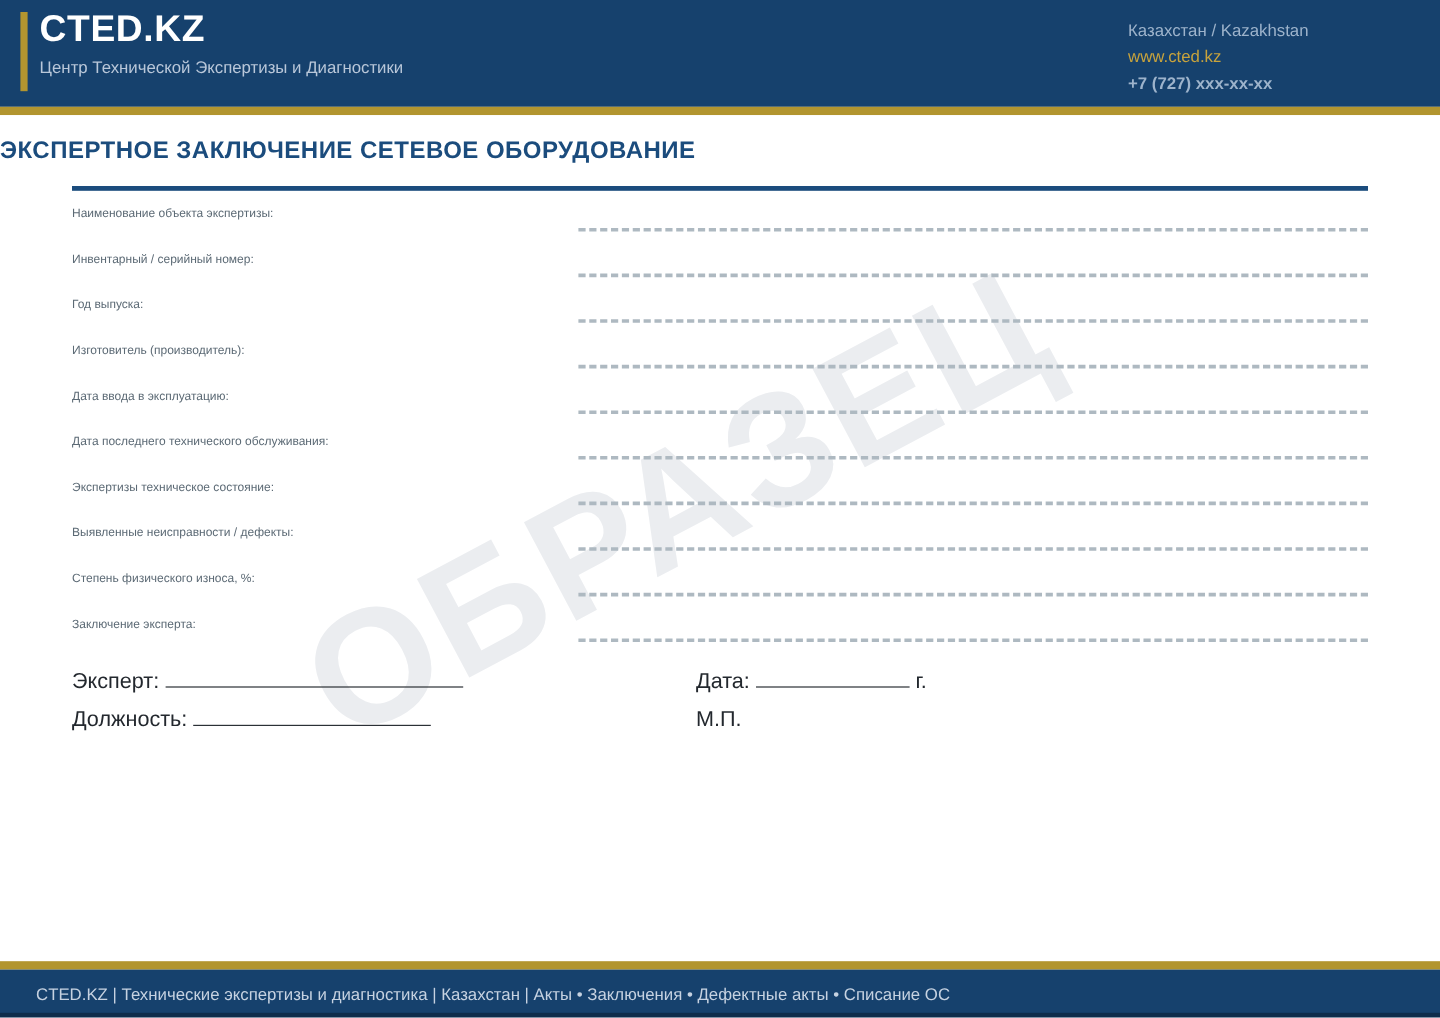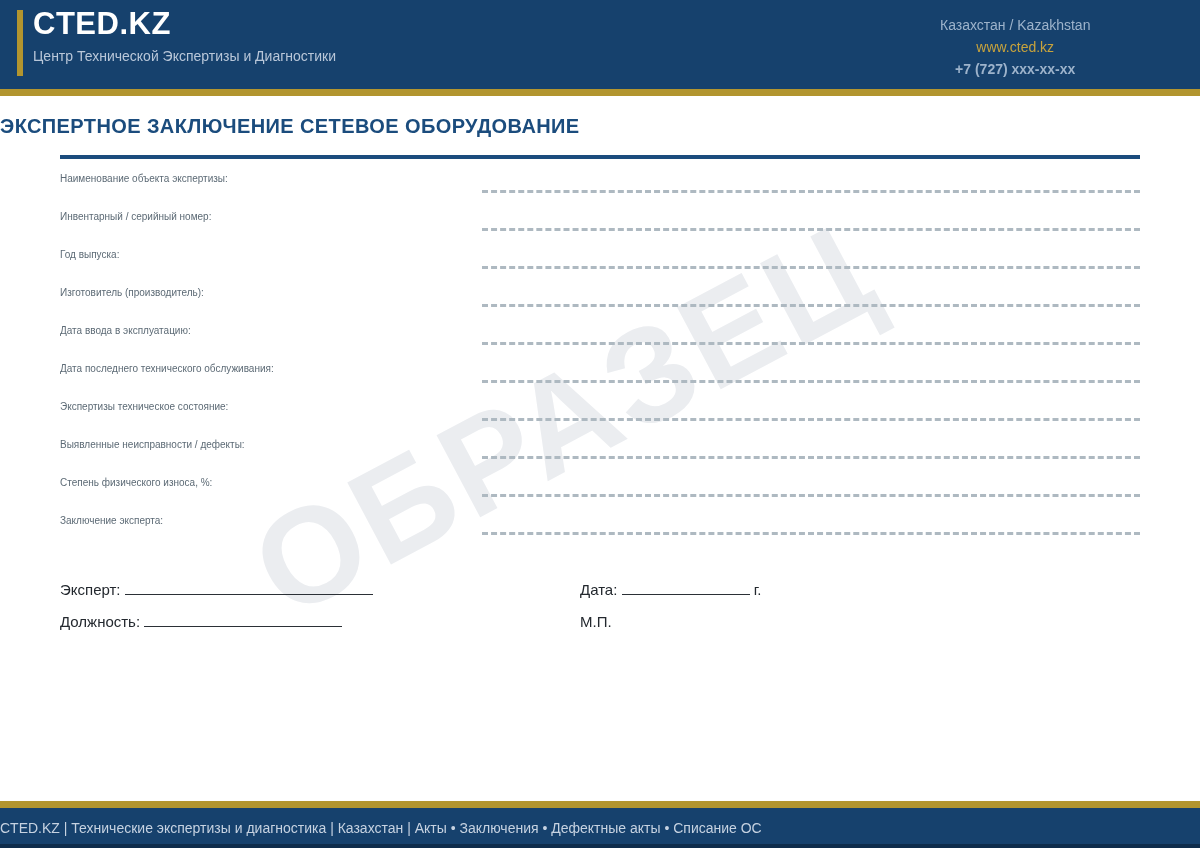--- a/index.html
+++ b/index.html
@@ -43,21 +43,20 @@
     left: 33px; top: 48px;
     font-size: 14px;
     color: #b9c7d9;
   }
   .contact {
     position: absolute;
     left: 940px; top: 14px;
     font-size: 14px;
     line-height: 22px;
     color: #9db3cb;
-    text-align: center;
   }
   .contact .site {
     color: #c8a33c;
     text-decoration: none;
     display: block;
   }
   .gold-line-top {
     position: absolute;
     top: 89px; left: 0;
     width: 1200px; height: 7px;
@@ -122,25 +121,24 @@
   }
   .field-line {
     position: absolute;
     left: 422px; right: 0;
     top: 22px;
     border-top: 3px dashed #aeb9c1;
   }
   
   .sig {
     position: absolute;
-    font-size: 15px;
+    font-size: 18px;
     color: #23282e;
     z-index: 1;
     white-space: nowrap;
-    margin-top: 24px;
   }
   .sig-expert   { left: 60px;  top: 461px; }
   .sig-position { left: 60px;  top: 493px; }
   .sig-date     { left: 580px; top: 461px; }
   .sig-stamp    { left: 580px; top: 493px; }
   .uline {
     display: inline-block;
     border-bottom: 1.5px solid #2b3036;
     height: 13px;
     vertical-align: baseline;
@@ -157,20 +155,21 @@
   }
   .footer {
     position: absolute;
     top: 808px; left: 0;
     width: 1200px; height: 40px;
     background: #16416d;
     display: flex;
     align-items: center;
   }
   .footer-text {
+    padding-left: 30px;
     font-size: 14px;
     color: #c6d2e1;
   }
   .footer-edge {
     position: absolute;
     bottom: 0; left: 0;
     width: 100%; height: 4px;
     background: #0e2c4b;
   }
 </style>

